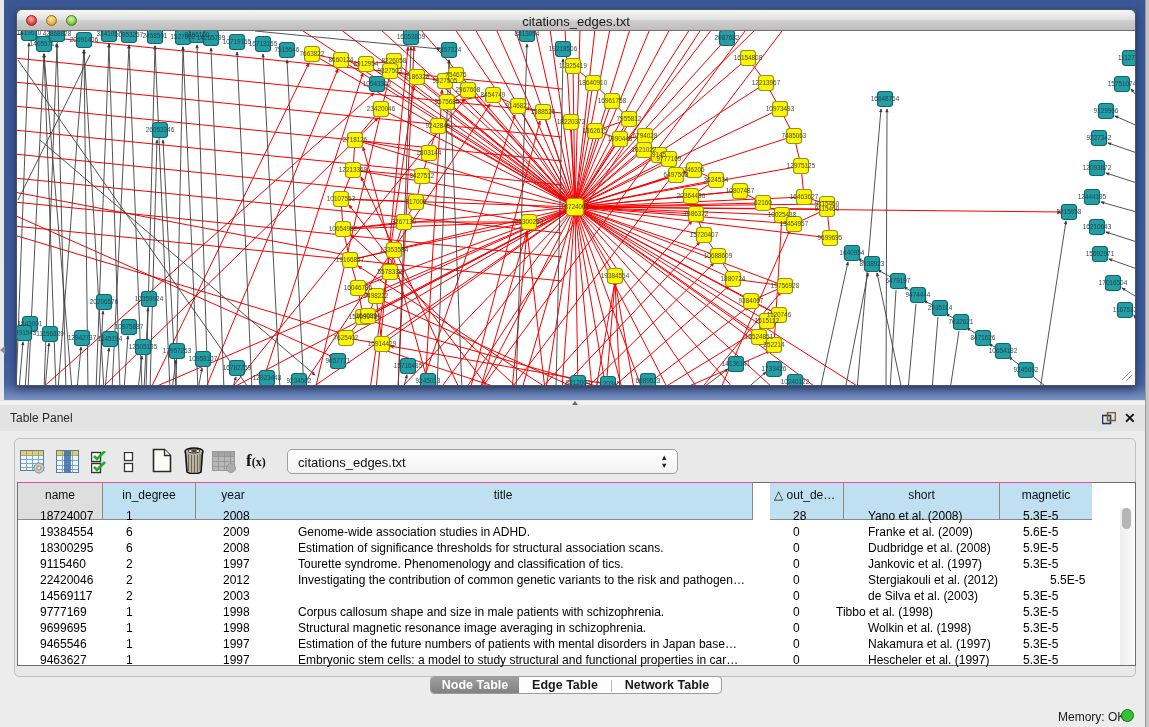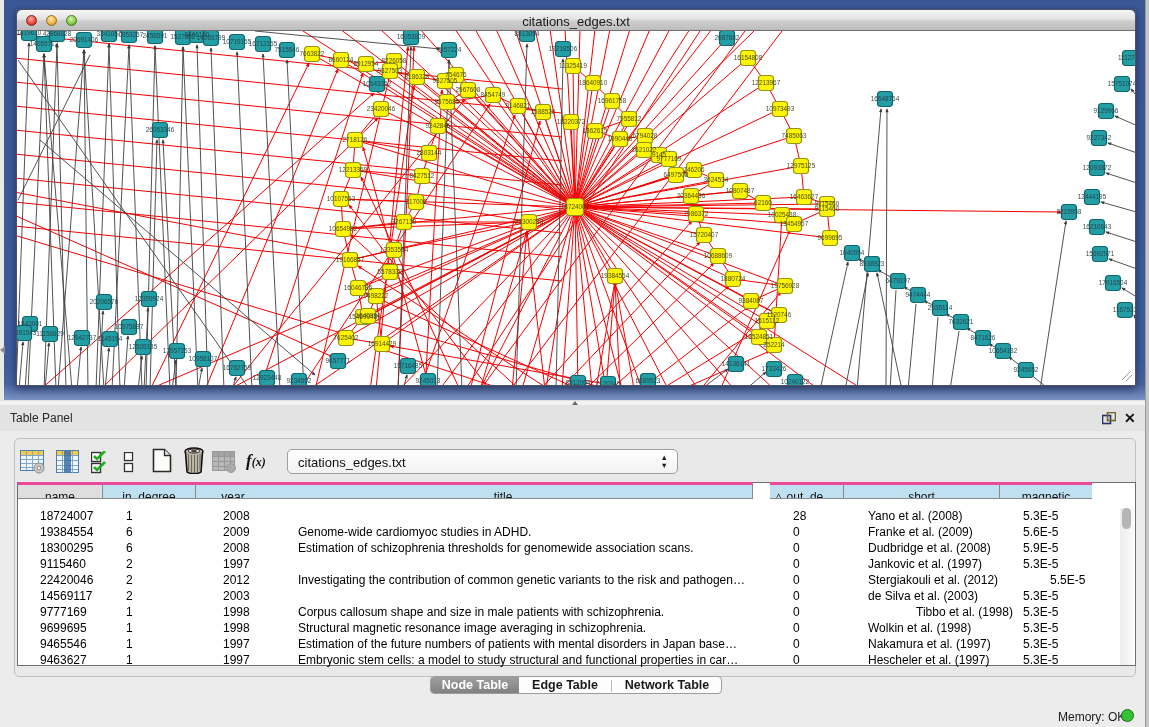--- a/index.html
+++ b/index.html
@@ -21,21 +21,21 @@
 #tpbar { position:absolute; left:0; top:405px; width:1149px; height:26px; background:#e3e3e3; }
 #tpbar .lab { position:absolute; left:10px; top:6px; font-size:12px; color:#2a2a2a; }
 #floatico { position:absolute; left:1102px; top:412px; width:14px; height:13px; }
 #closeico { position:absolute; left:1124px; top:410px; font-size:14px; font-weight:bold; color:#111; }
 #content { position:absolute; left:0; top:431px; width:1149px; height:296px; background:#ececec; }
 #panel { position:absolute; left:14px; top:438px; width:1122px; height:239px; background:#e9e9e9; border:1px solid #c0c0c0; border-radius:5px; }
 #combo { position:absolute; left:287px; top:449px; width:391px; height:25px; background:linear-gradient(#ffffff,#f2f2f2); border:1px solid #9e9e9e; border-radius:5px; }
 #combo .txt { position:absolute; left:10px; top:5px; font-size:13px; color:#111; }
 #combo .arr { position:absolute; right:9px; top:4px; font-size:7.5px; color:#222; line-height:8px; text-align:center; }
 #table { position:absolute; left:17px; top:482px; width:1119px; height:184px; background:#fff; border:1px solid #6e6e6e; }
-.th { position:absolute; top:482px; height:17px; border-right:1px solid #8a8a8a; border-top:3px solid #ec4899; border-bottom:1px solid #8a8a8a; background:#bfe0f0; font-size:12px; color:#111; text-align:center; line-height:24px; overflow:hidden; }
+.th { position:absolute; top:482px; height:38px; border-right:1px solid #8a8a8a; border-top:1px solid #ec4899; border-bottom:1px solid #8a8a8a; background:#bfe0f0; font-size:12px; color:#111; text-align:center; line-height:24px; overflow:hidden; }
 .tr { position:absolute; left:18px; width:1100px; height:16px; font-size:12px; color:#000; }
 .tr span { position:absolute; top:1px; white-space:nowrap; }
 #vsb { position:absolute; left:1120px; top:508px; width:14px; height:157px; background:linear-gradient(to right,#ececec,#fafafa); }
 #vsbthumb { position:absolute; left:1122px; top:508px; width:9px; height:21px; background:#b5b5b5; border-radius:5px; }
 #tabs { position:absolute; left:430px; top:676px; width:292px; height:18px; border:1px solid #9c9c9c; border-radius:4px; background:#fdfdfd; overflow:hidden; }
 .tab { position:absolute; top:0; height:18px; font-size:12.5px; font-weight:bold; line-height:17px; text-align:center; color:#1a1a1a; }
 #tab1 { left:0; width:88px; background:linear-gradient(#9f9f9f,#7d7d7d); color:#fff; }
 #tab2 { left:88px; width:92px; }
 #tab3 { left:180px; width:112px; }
 #mem { position:absolute; left:1058px; top:710px; font-size:12px; color:#1a1a1a; }
@@ -710,21 +710,21 @@
       <path d="M5.5 7v17 M8.5 8v17.5 M11.5 8v18 M14.5 8v17.5 M17 7v16" stroke="#6c6858" fill="none"></path>
       <ellipse cx="11" cy="4" rx="6" ry="2" fill="#efeadb" stroke="#222"></ellipse>
         <ellipse cx="11" cy="4" rx="3" ry="1.2" fill="#4a463a"></ellipse>
     </svg>
     <svg style="position:absolute;left:212px;top:451px" width="25" height="22" viewBox="0 0 25 22">
       <rect x="0.5" y="0.5" width="22" height="19" fill="#b8b8b8" stroke="#9a9a9a"></rect>
       <rect x="1" y="1" width="21" height="4" fill="#a4a4a4"></rect>
       <path d="M6.5 1v18 M12.5 1v18 M18.5 1v18 M1 5.5h21 M1 10.5h21 M1 15.5h21" stroke="#989898" fill="none"></path>
       <circle cx="19" cy="17" r="4.5" fill="#ababab" stroke="#999"></circle>
     </svg>
-    <div style="position:absolute;left:246px;top:451px;font-size:17px;font-style:italic;font-family:'Liberation Serif',serif;font-weight:bold;color:#111;">f<span style="font-size:12px;">(x)</span></div>
+    <div style="position:absolute;left:246px;top:451px;font-size:17px;font-family:'Liberation Serif',serif;font-weight:bold;color:#111;">f<span style="font-size:12px;">(x)</span></div>
   </div>
   <div id="combo">
       <span class="txt">citations_edges.txt</span>
       <div class="arr">▲<br>▼</div>
     </div>
   <div id="table"></div>
   <div class="th" style="left:18px;width:85px;background:#dedede;">name</div>
   <div class="th" style="left:103px;width:93px;">in_degree</div>
   <div class="th" style="left:196px;width:75px;">year</div>
   <div class="th" style="left:254px;width:499px;">title</div>
@@ -736,38 +736,39 @@
       <span style="left:108px">1</span>
       <span style="left:205px">2008</span>
       <span style="left:775px">28</span>
       <span style="left:850px">Yano et al. (2008)</span>
       <span style="left:1005px">5.3E-5</span>
     </div>
     <div class="tr" style="top:524px">
       <span style="left:22px">19384554</span>
       <span style="left:108px">6</span>
       <span style="left:205px">2009</span>
-      <span style="left:280px">Genome-wide cardiomyoc studies in ADHD.</span>
+      <span style="left:280px">Genome-wide association studies in ADHD.</span>
       <span style="left:775px">0</span>
       <span style="left:850px">Franke et al. (2009)</span>
       <span style="left:1005px">5.6E-5</span>
     </div>
     <div class="tr" style="top:540px">
       <span style="left:22px">18300295</span>
       <span style="left:108px">6</span>
       <span style="left:205px">2008</span>
-      <span style="left:280px">Estimation of schizophrenia thresholds for genomewide association scans.</span>
+      <span style="left:280px">Estimation of significance thresholds for structural association scans.</span>
       <span style="left:775px">0</span>
       <span style="left:850px">Dudbridge et al. (2008)</span>
       <span style="left:1005px">5.9E-5</span>
     </div>
     <div class="tr" style="top:556px">
       <span style="left:22px">9115460</span>
       <span style="left:108px">2</span>
       <span style="left:205px">1997</span>
+      <span style="left:280px">Tourette syndrome. Phenomenology and classification of tics.</span>
       <span style="left:775px">0</span>
       <span style="left:850px">Jankovic et al. (1997)</span>
       <span style="left:1005px">5.3E-5</span>
     </div>
     <div class="tr" style="top:572px">
       <span style="left:22px">22420046</span>
       <span style="left:108px">2</span>
       <span style="left:205px">2012</span>
       <span style="left:280px">Investigating the contribution of common genetic variants to the risk and pathogen…</span>
       <span style="left:775px">0</span>
@@ -781,21 +782,21 @@
       <span style="left:775px">0</span>
       <span style="left:850px">de Silva et al. (2003)</span>
       <span style="left:1005px">5.3E-5</span>
     </div>
     <div class="tr" style="top:604px">
       <span style="left:22px">9777169</span>
       <span style="left:108px">1</span>
       <span style="left:205px">1998</span>
       <span style="left:280px">Corpus callosum shape and size in male patients with schizophrenia.</span>
       <span style="left:775px">0</span>
-      <span style="left:898px">Tibbo et al. (1998)</span>
+      <span style="left:818px">Tibbo et al. (1998)</span>
       <span style="left:1005px">5.3E-5</span>
     </div>
     <div class="tr" style="top:620px">
       <span style="left:22px">9699695</span>
       <span style="left:108px">1</span>
       <span style="left:205px">1998</span>
       <span style="left:280px">Structural magnetic resonance image averaging in schizophrenia.</span>
       <span style="left:775px">0</span>
       <span style="left:850px">Wolkin et al. (1998)</span>
       <span style="left:1005px">5.3E-5</span>

